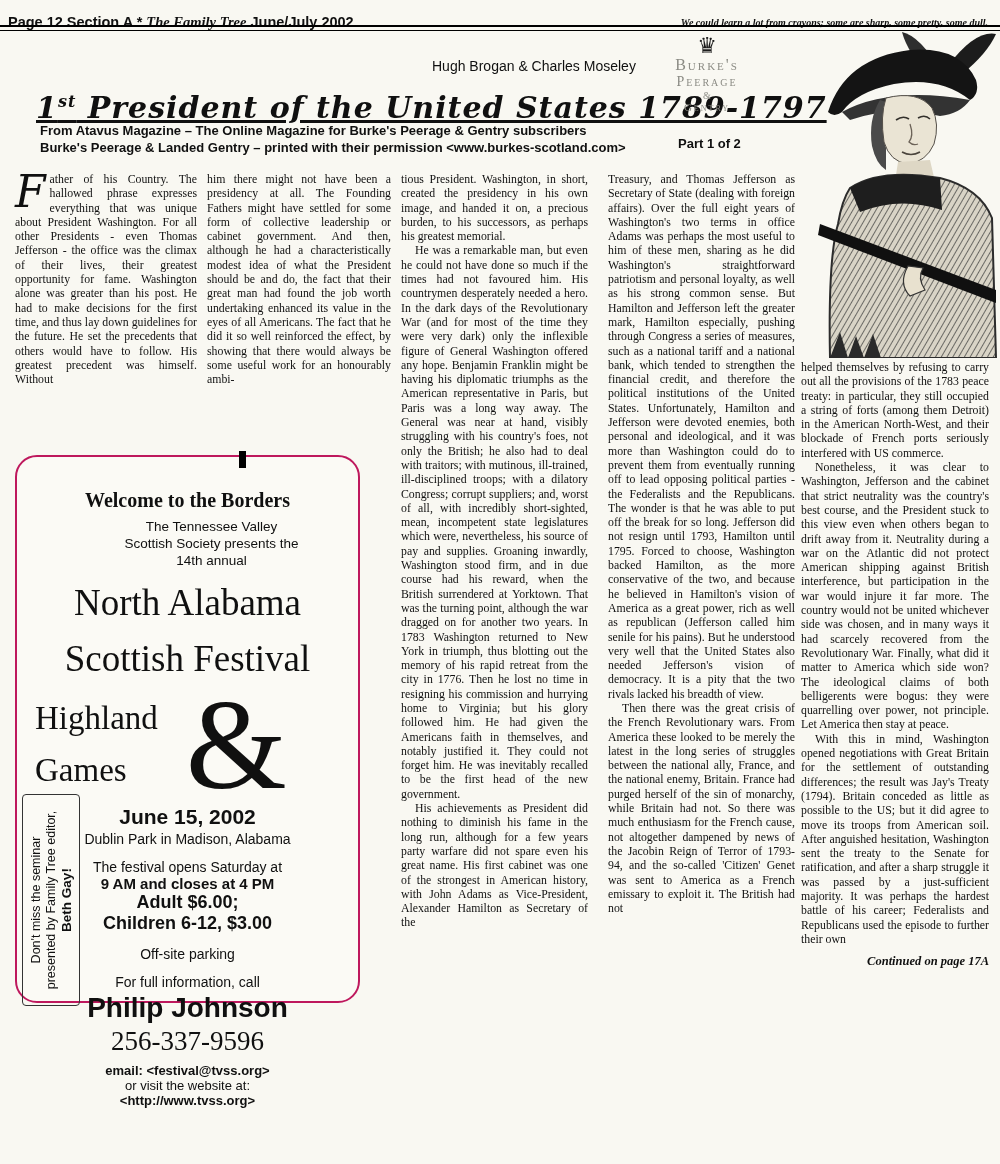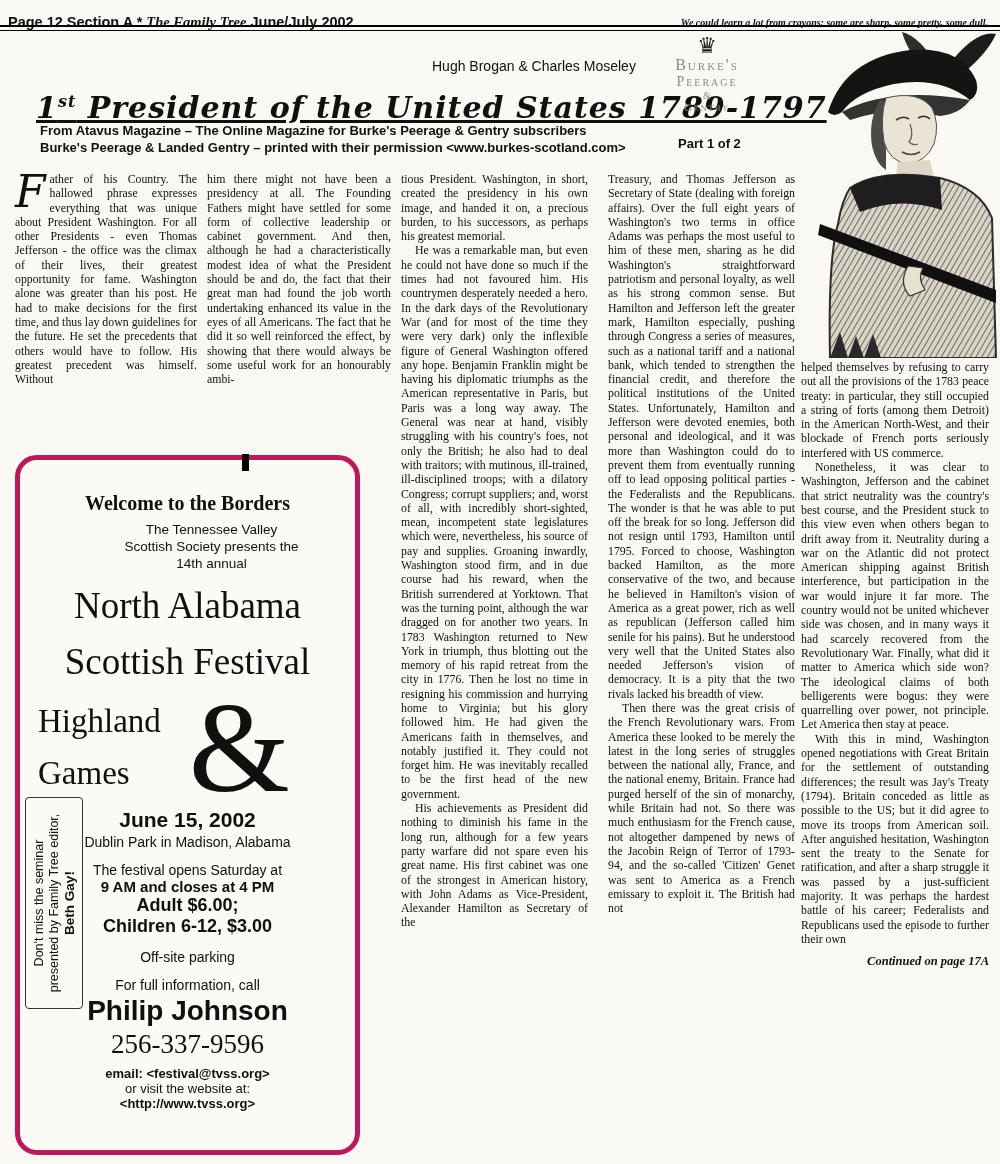--- a/index.html
+++ b/index.html
@@ -56,22 +56,22 @@
   .col4 { left:586px; top:172px; width:187px;margin-left:22px; }
   .col5 { left:801px; top:360px; width:188px; }
   .dropcap {
     float:left; font-family:"DejaVu Serif", serif; font-style:italic;
     font-size:44px; line-height:36px; padding:2px 4px 0 0;
   }
   .continued { text-align:right; font-style:italic; font-weight:bold; font-size:12.5px; margin-top:8px; }
 
   
   .ad {
-    position:absolute; left:15px; top:455px; width:345px; height:700px;
-    border:5px solid #be185d; border-radius:22px; background:#fbfaf5;
+    position:absolute; left:15px; top:455px; width:345px; height:548px;
+    border:2px solid #be185d; border-radius:22px; background:#fbfaf5;
     box-sizing:border-box; text-align:center;
     font-family:"Liberation Sans", sans-serif;
   }
   .print-mark { position:absolute; left:222px; top:-6px; width:7px; height:17px; background:#000; }
   .ad-welcome { margin-top:32px; font-family:"Liberation Serif", serif; font-weight:bold; font-size:20px; }
   .ad-society { margin-top:6px; font-size:13.5px; line-height:17px; white-space:pre-line;padding-left:48px; }
   .ad-big { font-family:"Liberation Serif", serif; font-size:37px; line-height:44px; margin-top:12px; }
   .ad-hg-row { display:flex; align-items:center; margin-top:8px; padding-left:18px; }
   .ad-hg { text-align:left; font-family:"Liberation Serif", serif; font-size:33px; line-height:52px; }
   .ad-amp { font-family:"Liberation Serif", serif; font-size:130px; line-height:110px; margin-left:28px; }

